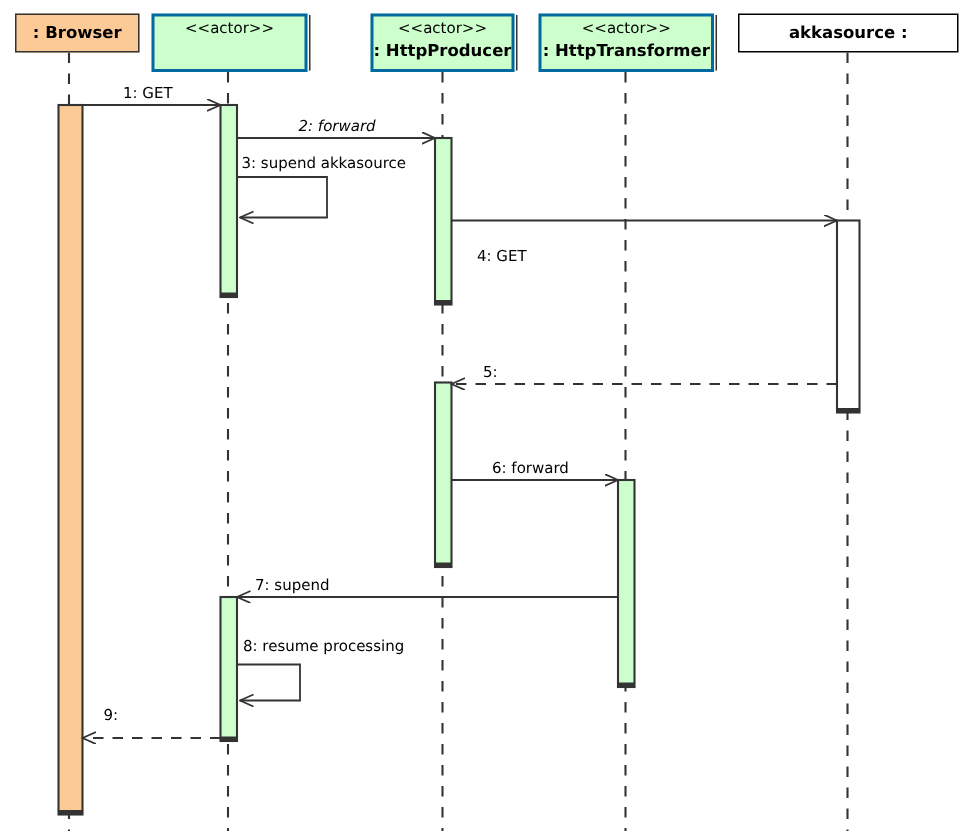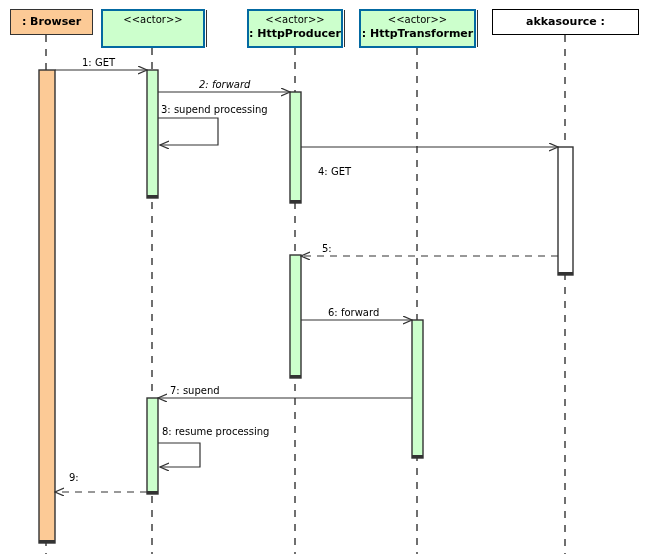--- a/index.html
+++ b/index.html
@@ -134,21 +134,21 @@
         <span class="inst-name">: HttpTransformer</span>
       </div>
       <div class="head-box plain" style="left: 492px; top: 9px; width: 147px; height: 26px;">
         <span class="inst-name">akkasource : WebServer</span>
       </div>
     </div>
 
   <div id="labels">
       <div class="msg-label" style="left: 70px; top: 57px; margin-left: 12px;">1: GET</div>
       <div class="msg-label" style="left: 199px; top: 79px; font-style: italic;">2: forward</div>
-      <div class="msg-label" style="left: 161px; top: 104px;">3: supend processing</div>
+      <div class="msg-label" style="left: 161px; top: 104px;">3: supend akkasource</div>
       <div class="msg-label" style="left: 318px; top: 134px; margin-top: 32px;">4: GET</div>
       <div class="msg-label" style="left: 322px; top: 243px;">5:</div>
       <div class="msg-label" style="left: 328px; top: 307px;">6: forward</div>
       <div class="msg-label" style="left: 170px; top: 385px;">7: supend</div>
       <div class="msg-label" style="left: 162px; top: 426px;">8: resume processing</div>
       <div class="msg-label" style="left: 69px; top: 472px;">9:</div>
     </div>
 
 </div>
 

